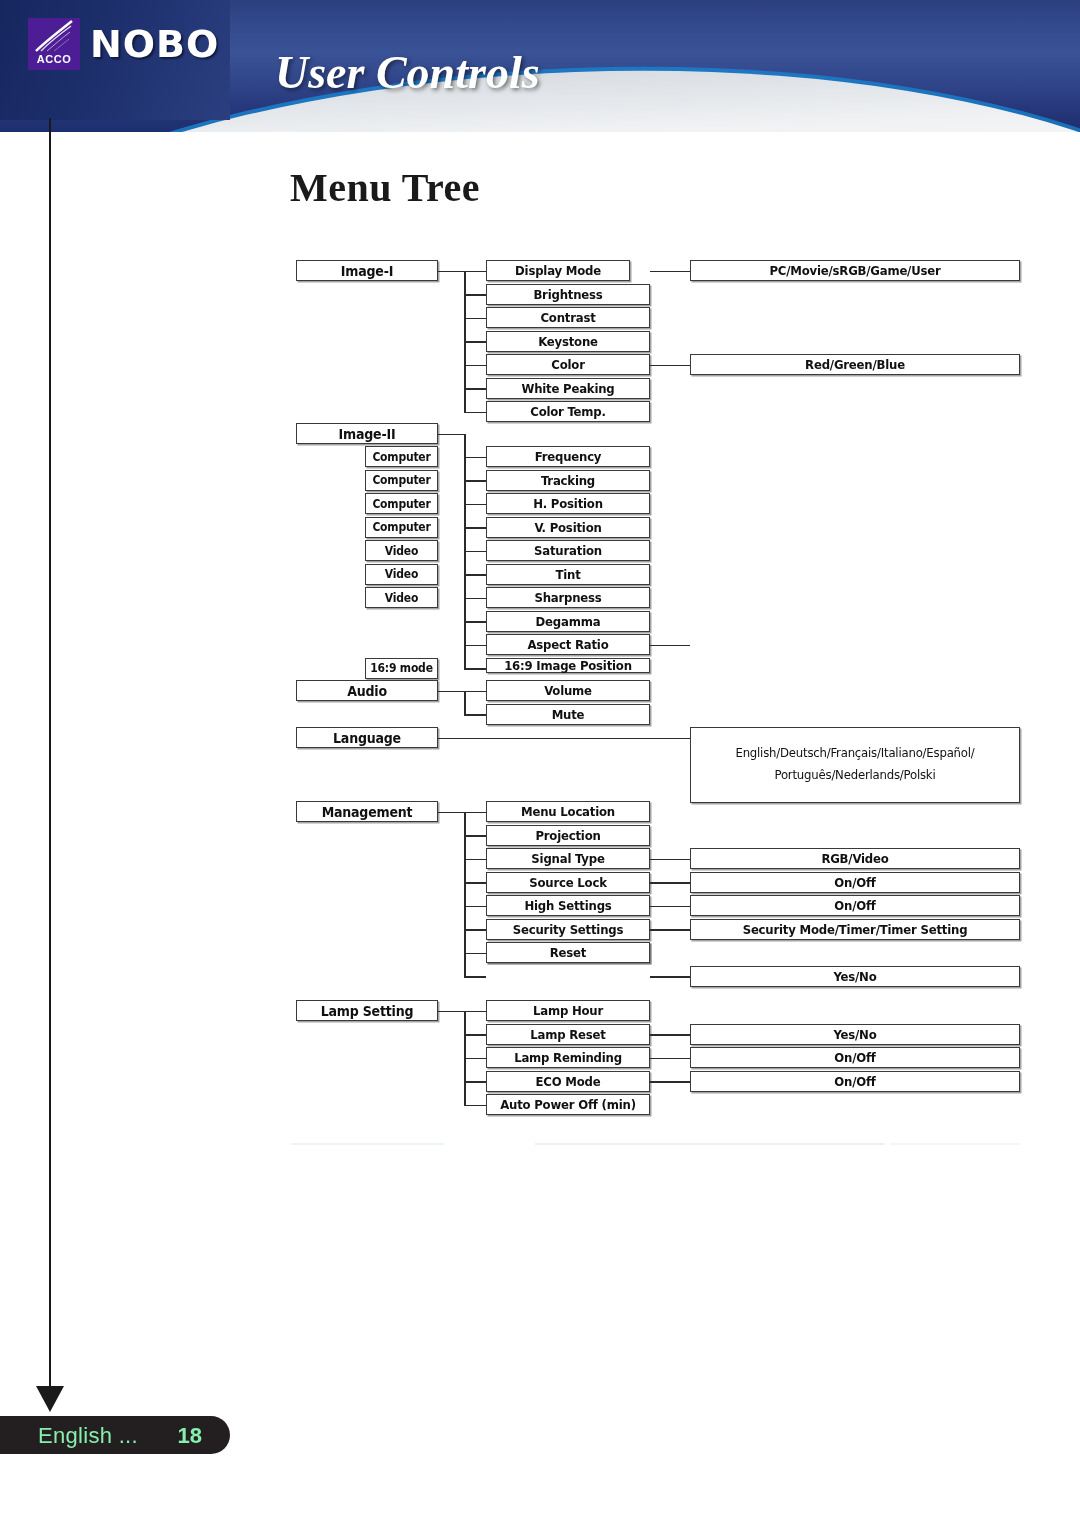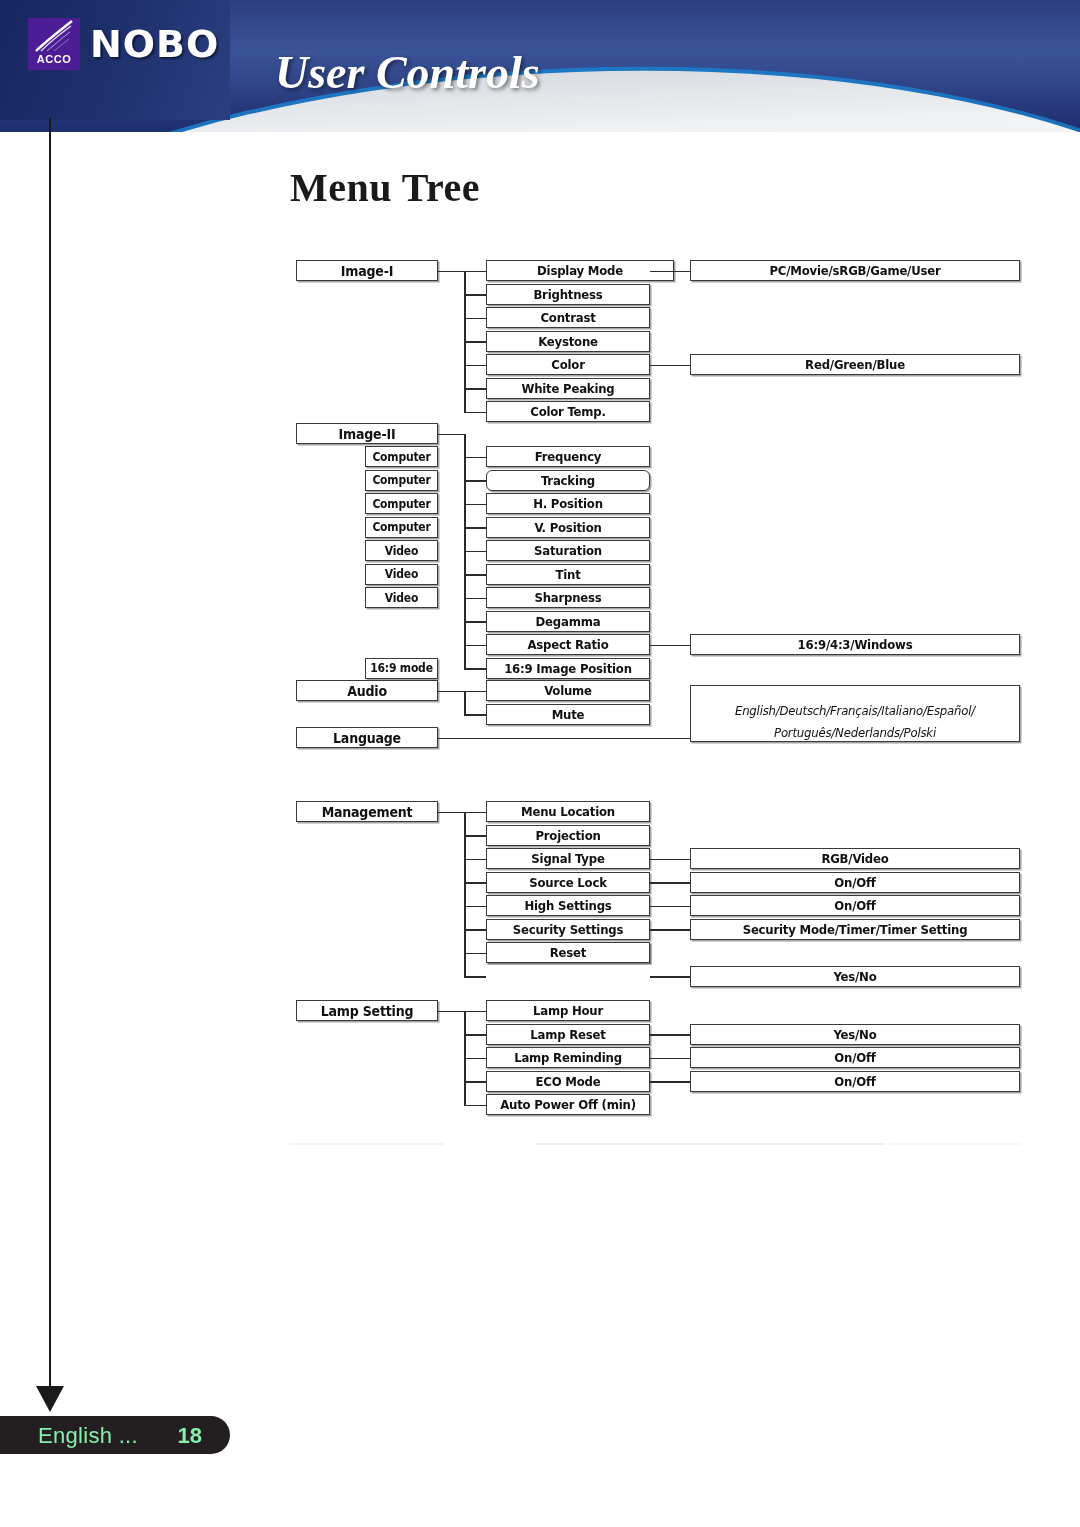--- a/index.html
+++ b/index.html
@@ -149,21 +149,21 @@
 
 <div id="left-rule"></div>
 <div id="left-arrow"></div>
 
 <div id="menu-tree-heading">Menu Tree</div>
 
 <div id="tree">
     <div class="nd lv1" style="left: 296px; top: 260px; width: 142px; height: 21px;">Image-I</div>
     <div class="ln v" style="left: 464px; top: 270.5px; height: 141px;"></div>
     <div class="ln h" style="left: 438px; top: 270.5px; width: 27.5px;"></div>
-    <div class="nd lv2" style="left: 486px; top: 260px; width: 188px; height: 21px;">Display Mode</div>
+    <div class="nd lv2" style="left: 486px; top: 260px; width: 144px; height: 21px;">Display Mode</div>
     <div class="ln h" style="left: 464px; top: 270.5px; width: 22px;"></div>
     <div class="nd lv3" style="left: 690px; top: 260px; width: 330px; height: 21px;">PC/Movie/sRGB/Game/User</div>
     <div class="ln h" style="left: 650px; top: 270.5px; width: 40px;"></div>
     <div class="nd lv2" style="left: 486px; top: 283.5px; width: 164px; height: 21px;">Brightness</div>
     <div class="ln h" style="left: 464px; top: 294px; width: 22px;"></div>
     <div class="nd lv2" style="left: 486px; top: 307px; width: 164px; height: 21px;">Contrast</div>
     <div class="ln h" style="left: 464px; top: 317.5px; width: 22px;"></div>
     <div class="nd lv2" style="left: 486px; top: 330.5px; width: 164px; height: 21px;">Keystone</div>
     <div class="ln h" style="left: 464px; top: 341px; width: 22px;"></div>
     <div class="nd lv2" style="left: 486px; top: 354px; width: 164px; height: 21px;">Color</div>
@@ -174,21 +174,21 @@
     <div class="ln h" style="left: 464px; top: 388px; width: 22px;"></div>
     <div class="nd lv2" style="left: 486px; top: 401px; width: 164px; height: 21px;">Color Temp.</div>
     <div class="ln h" style="left: 464px; top: 411.5px; width: 22px;"></div>
     <div class="nd lv1" style="left: 296px; top: 423px; width: 142px; height: 21px;">Image-II</div>
     <div class="ln v" style="left: 464px; top: 456.5px; height: 211.5px;"></div>
     <div class="ln h" style="left: 438px; top: 433.5px; width: 27.5px;"></div>
     <div class="ln v" style="left: 464px; top: 433.5px; height: 23px;"></div>
     <div class="nd lv2" style="left: 486px; top: 446px; width: 164px; height: 21px;">Frequency</div>
     <div class="ln h" style="left: 464px; top: 456.5px; width: 22px;"></div>
     <div class="nd src" style="left: 365px; top: 446px; width: 73px; height: 21px;">Computer</div>
-    <div class="nd lv2" style="left: 486px; top: 469.5px; width: 164px; height: 21px; border-radius: 6px;">Tracking</div>
+    <div class="nd lv2" style="left: 486px; top: 469.5px; width: 164px; height: 21px;">Tracking</div>
     <div class="ln h" style="left: 464px; top: 480px; width: 22px;"></div>
     <div class="nd src" style="left: 365px; top: 469.5px; width: 73px; height: 21px;">Computer</div>
     <div class="nd lv2" style="left: 486px; top: 493px; width: 164px; height: 21px;">H. Position</div>
     <div class="ln h" style="left: 464px; top: 503.5px; width: 22px;"></div>
     <div class="nd src" style="left: 365px; top: 493px; width: 73px; height: 21px;">Computer</div>
     <div class="nd lv2" style="left: 486px; top: 516.5px; width: 164px; height: 21px;">V. Position</div>
     <div class="ln h" style="left: 464px; top: 527px; width: 22px;"></div>
     <div class="nd src" style="left: 365px; top: 516.5px; width: 73px; height: 21px;">Computer</div>
     <div class="nd lv2" style="left: 486px; top: 540px; width: 164px; height: 21px;">Saturation</div>
     <div class="ln h" style="left: 464px; top: 550.5px; width: 22px;"></div>
@@ -196,34 +196,33 @@
     <div class="nd lv2" style="left: 486px; top: 563.5px; width: 164px; height: 21px;">Tint</div>
     <div class="ln h" style="left: 464px; top: 574px; width: 22px;"></div>
     <div class="nd src" style="left: 365px; top: 563.5px; width: 73px; height: 21px;">Video</div>
     <div class="nd lv2" style="left: 486px; top: 587px; width: 164px; height: 21px;">Sharpness</div>
     <div class="ln h" style="left: 464px; top: 597.5px; width: 22px;"></div>
     <div class="nd src" style="left: 365px; top: 587px; width: 73px; height: 21px;">Video</div>
     <div class="nd lv2" style="left: 486px; top: 610.5px; width: 164px; height: 21px;">Degamma</div>
     <div class="ln h" style="left: 464px; top: 621px; width: 22px;"></div>
     <div class="nd lv2" style="left: 486px; top: 634px; width: 164px; height: 21px;">Aspect Ratio</div>
     <div class="ln h" style="left: 464px; top: 644.5px; width: 22px;"></div>
-    <div class="nd lv3" style="left: 690px; top: 634px; width: 330px; height: 21px;">16:9/4:3/Windows</div>
     <div class="ln h" style="left: 650px; top: 644.5px; width: 40px;"></div>
-    <div class="nd lv2" style="left: 486px; top: 657.5px; width: 164px; height: 21px;">16:9 Image Position</div>
+    <div class="nd lv2" style="left: 486px; top: 657.5px; width: 164px; height: 15px;">16:9 Image Position</div>
     <div class="ln h" style="left: 464px; top: 668px; width: 22px;"></div>
     <div class="nd src" style="left: 365px; top: 657.5px; width: 73px; height: 21px;">16:9 mode</div>
     <div class="nd lv1" style="left: 296px; top: 680px; width: 142px; height: 21px;">Audio</div>
     <div class="ln v" style="left: 464px; top: 690.5px; height: 23.5px;"></div>
     <div class="ln h" style="left: 438px; top: 690.5px; width: 27.5px;"></div>
     <div class="nd lv2" style="left: 486px; top: 680px; width: 164px; height: 21px;">Volume</div>
     <div class="ln h" style="left: 464px; top: 690.5px; width: 22px;"></div>
     <div class="nd lv2" style="left: 486px; top: 703.5px; width: 164px; height: 21px;">Mute</div>
     <div class="ln h" style="left: 464px; top: 714px; width: 22px;"></div>
     <div class="nd lv1" style="left: 296px; top: 727px; width: 142px; height: 21px;">Language</div>
-    <div class="nd multi" style="left: 690px; top: 685px; width: 330px; height: 57px; font-style: italic;">
+    <div class="nd multi" style="left: 690px; top: 727px; width: 330px; height: 76px;">
       <div style="text-align: center;">English/Deutsch/Français/Italiano/Español/</div>
       <div style="text-align: center;">Português/Nederlands/Polski</div>
     </div>
     <div class="ln h" style="left: 438px; top: 737.5px; width: 252px;"></div>
     <div class="nd lv1" style="left: 296px; top: 801px; width: 142px; height: 21px;">Management</div>
     <div class="ln v" style="left: 464px; top: 811.5px; height: 164.5px;"></div>
     <div class="ln h" style="left: 438px; top: 811.5px; width: 27.5px;"></div>
     <div class="nd lv2" style="left: 486px; top: 801px; width: 164px; height: 21px;">Menu Location</div>
     <div class="ln h" style="left: 464px; top: 811.5px; width: 22px;"></div>
     <div class="nd lv2" style="left: 486px; top: 824.5px; width: 164px; height: 21px;">Projection</div>

